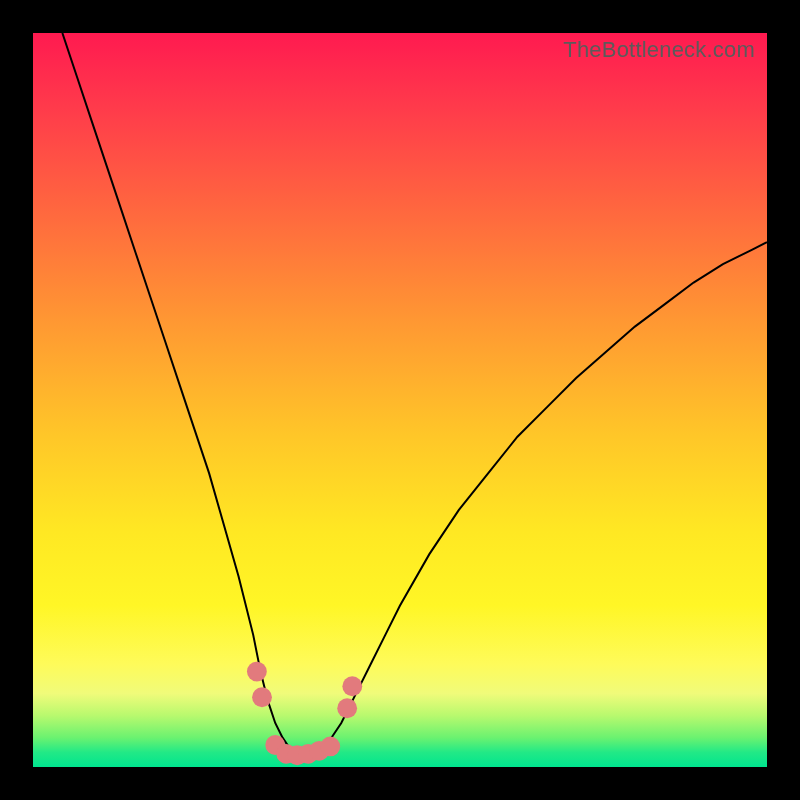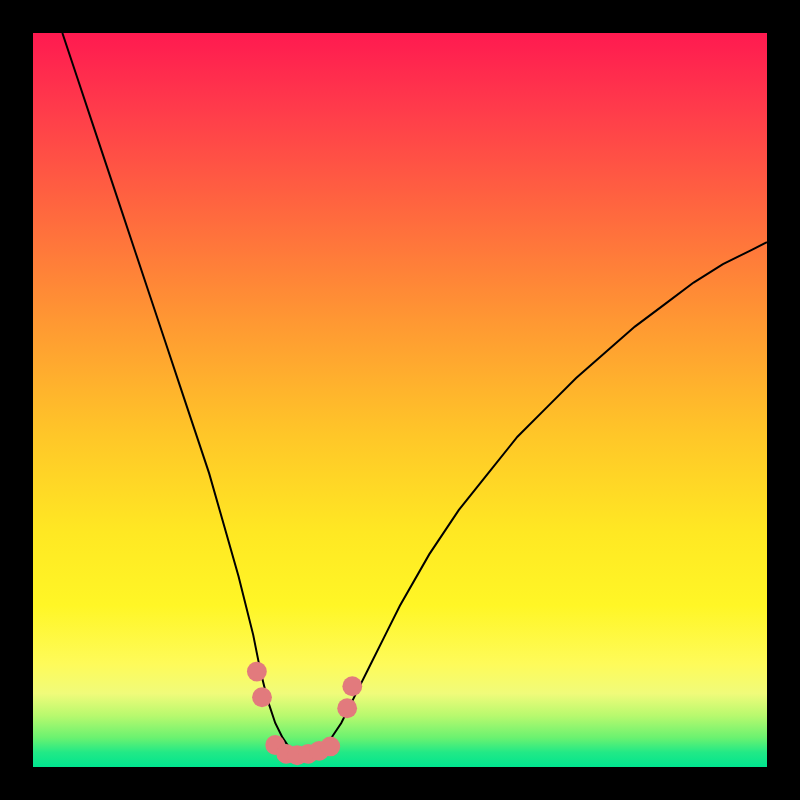--- a/index.html
+++ b/index.html
@@ -68,20 +68,21 @@
     height: 100%;
     z-index: 4;
   }
 </style>
 </head>
 <body>
 
 <div class="outer">
   <div class="plot-wrap">
     <div class="plot-bg"></div>
+    <div class="brand">TheBottleneck.com</div>
     <svg class="curve" viewBox="0 0 100 100" preserveAspectRatio="none">
       <path id="curve-path" fill="none" stroke="#000" stroke-width="2" vector-effect="non-scaling-stroke" d="M4.00 0.00 L6.00 6.00 L8.00 12.00 L10.00 18.00 L12.00 24.00 L14.00 30.00 L16.00 36.00 L18.00 42.00 L20.00 48.00 L22.00 54.00 L24.00 60.00 L26.00 67.00 L28.00 74.00 L30.00 82.00 L31.00 87.00 L32.00 91.00 L33.00 94.00 L34.00 96.00 L35.00 97.50 L36.00 98.20 L37.00 98.50 L38.00 98.40 L39.00 98.00 L40.00 97.00 L42.00 94.00 L44.00 90.00 L46.00 86.00 L48.00 82.00 L50.00 78.00 L54.00 71.00 L58.00 65.00 L62.00 60.00 L66.00 55.00 L70.00 51.00 L74.00 47.00 L78.00 43.50 L82.00 40.00 L86.00 37.00 L90.00 34.00 L94.00 31.50 L98.00 29.50 L100.00 28.50"></path>
     </svg>
     <svg class="dots" viewBox="0 0 100 100" preserveAspectRatio="none">
       <g id="dots-group">
           <circle cx="30.50" cy="87.00" r="1.35" fill="#e27a7d"></circle>
           <circle cx="31.20" cy="90.50" r="1.35" fill="#e27a7d"></circle>
           <circle cx="33.00" cy="97.00" r="1.35" fill="#e27a7d"></circle>
           <circle cx="34.50" cy="98.20" r="1.35" fill="#e27a7d"></circle>
           <circle cx="36.00" cy="98.40" r="1.35" fill="#e27a7d"></circle>

